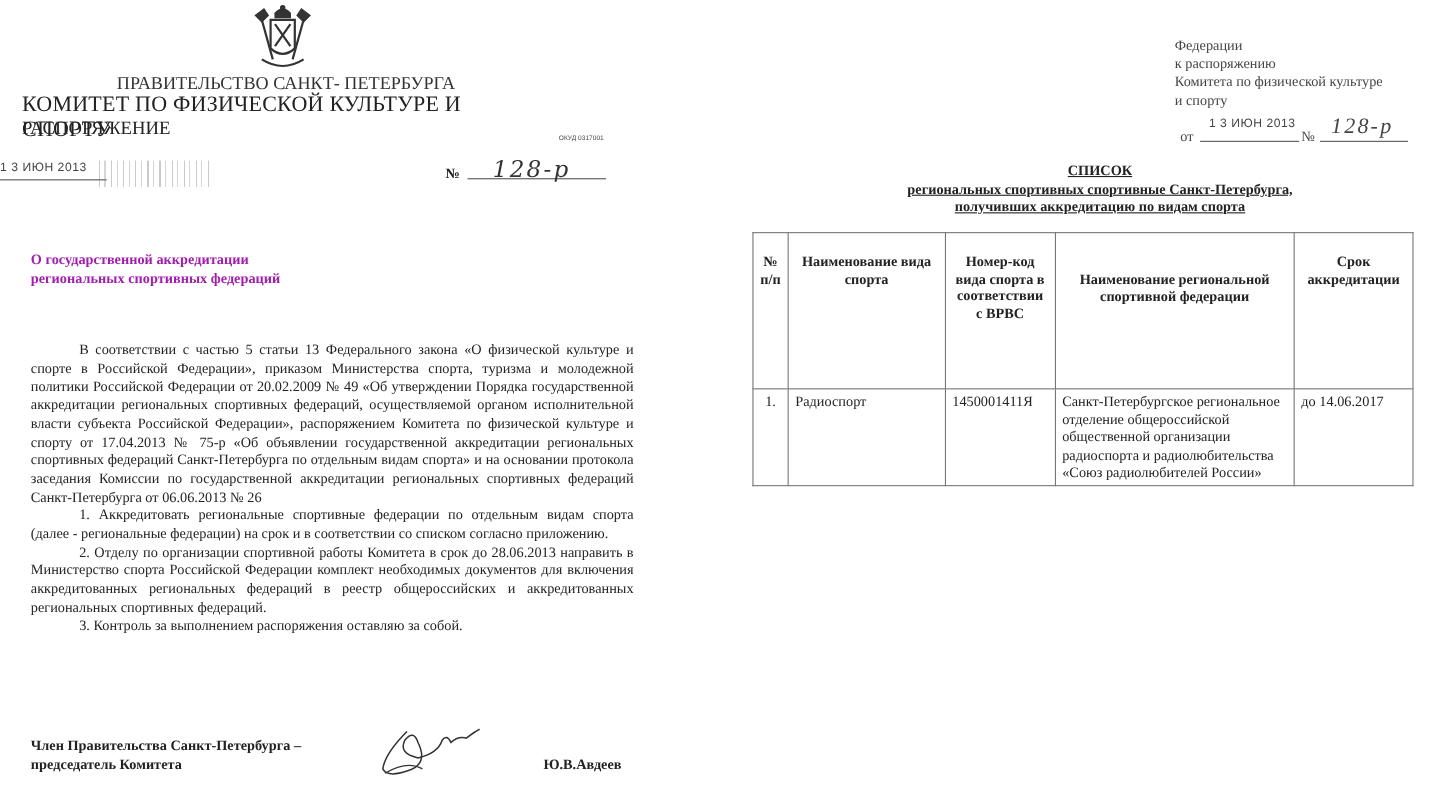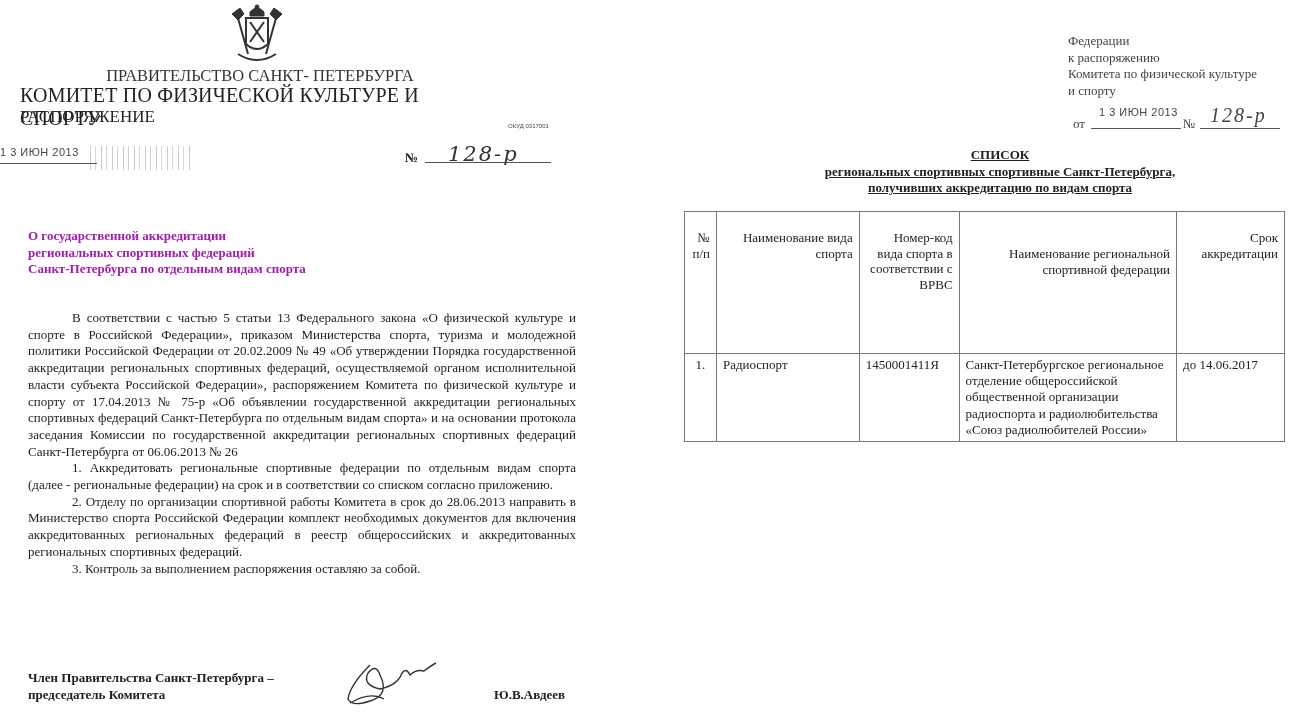--- a/index.html
+++ b/index.html
@@ -28,21 +28,21 @@
   .appendix{left:1068px;top:33px;font-size:13px;line-height:16.5px;color:#444;}
   .app-ot{left:1073px;top:116px;font-size:13px;color:#444;}
   .app-date-line{left:1091px;top:128px;width:90px;border-top:1px solid #555;}
   .app-date{left:1099px;top:106px;font-family:"Liberation Sans",sans-serif;font-size:11px;color:#444;letter-spacing:0.5px;}
   .app-no{left:1183px;top:116px;font-size:13px;color:#444;}
   .app-no-line{left:1200px;top:128px;width:80px;border-top:1px solid #555;}
   .app-hand{left:1210px;top:104px;font-size:20px;font-style:italic;color:#444;letter-spacing:2px;}
   .list-title{left:700px;top:147px;width:600px;text-align:center;font-size:13px;font-weight:bold;color:#222;line-height:16.5px;text-decoration:underline;}
   table.acc{position:absolute;left:684px;top:211px;width:601px;border-collapse:collapse;font-size:13px;color:#222;}
   table.acc th,table.acc td{border:1px solid #777;vertical-align:top;padding:3px 6px;}
-  table.acc th{font-weight:normal;text-align:right;line-height:15.5px;height:104px;padding-top:18px;}
+  table.acc th{font-weight:bold;text-align:center;line-height:15.5px;height:104px;padding-top:18px;}
   table.acc td{line-height:16.2px;}
 </style>
 </head>
 <body>
 
 <svg class="abs emblem" viewBox="0 0 58 62">
   <g fill="#333" stroke="#333">
     <path d="M22 8 Q29 0 36 8 L36 12 L22 12 Z"></path>
     <circle cx="29" cy="3" r="2"></circle>
     <path d="M18 14 H40 V40 Q29 50 18 40 Z" fill="#fff" stroke-width="2"></path>
@@ -65,21 +65,20 @@
 <div class="abs date-left-line"></div>
 <div class="abs barcode"></div>
 
 <div class="abs num-label">№</div>
 <div class="abs num-line"></div>
 <div class="abs num-hand">128-р</div>
 
 <div class="abs subject">
   <div>О государственной аккредитации</div>
   <div>региональных спортивных федераций</div>
-  <div>Санкт-Петербурга по отдельным видам спорта</div>
 </div>
 
 <div class="abs body">
   <p>В соответствии с частью 5 статьи 13 Федерального закона «О физической культуре и спорте в Российской Федерации», приказом Министерства спорта, туризма и молодежной политики Российской Федерации от 20.02.2009 № 49 «Об утверждении Порядка государственной аккредитации региональных спортивных федераций, осуществляемой органом исполнительной власти субъекта Российской Федерации», распоряжением Комитета по физической культуре и спорту от 17.04.2013 № 75-р «Об объявлении государственной аккредитации региональных спортивных федераций Санкт-Петербурга по отдельным видам спорта» и на основании протокола заседания Комиссии по государственной аккредитации региональных спортивных федераций Санкт-Петербурга от 06.06.2013 № 26</p>
   <p>1. Аккредитовать региональные спортивные федерации по отдельным видам спорта (далее - региональные федерации) на срок и в соответствии со списком согласно приложению.</p>
   <p>2. Отделу по организации спортивной работы Комитета в срок до 28.06.2013 направить в Министерство спорта Российской Федерации комплект необходимых документов для включения аккредитованных региональных федераций в реестр общероссийских и аккредитованных региональных спортивных федераций.</p>
   <p>3. Контроль за выполнением распоряжения оставляю за собой.</p>
 </div>
 
 <div class="abs sig-title">

